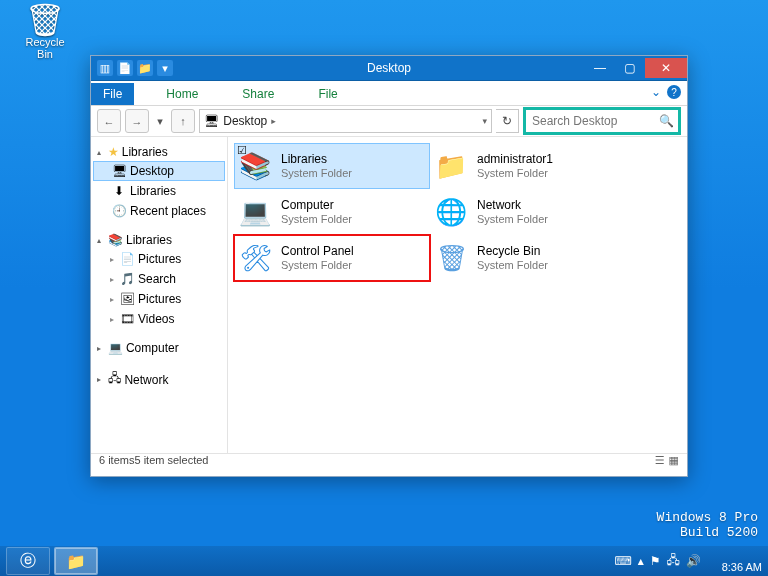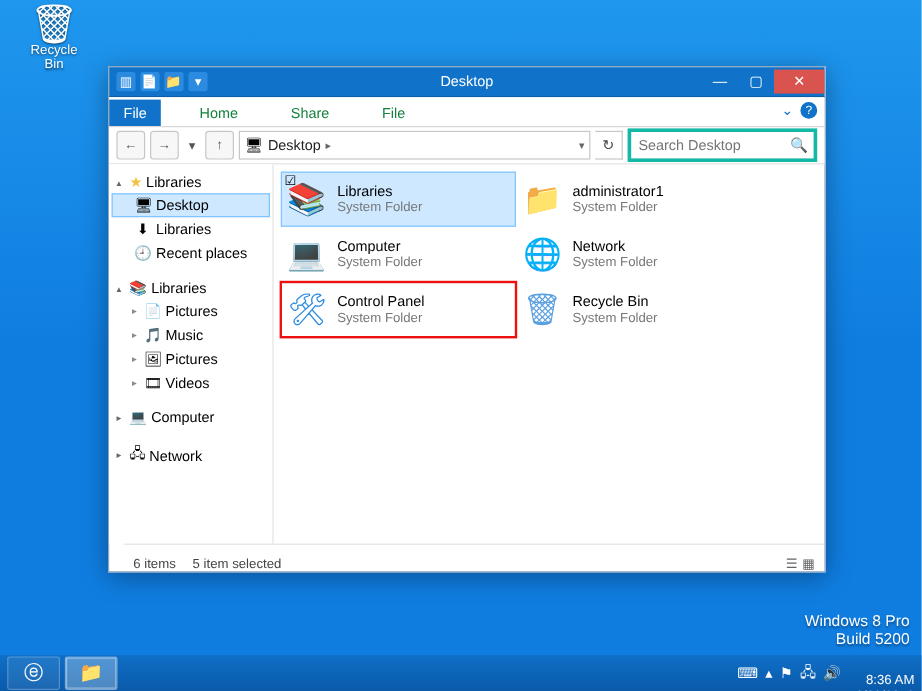--- a/index.html
+++ b/index.html
@@ -94,25 +94,25 @@
   .item .bigicon{width:34px;height:34px;display:flex;align-items:center;
     justify-content:center;font-size:26px;}
   .item .lbl{display:flex;flex-direction:column;line-height:14px;}
   .item .lbl .name{color:#000;}
   .item .lbl .type{color:#777;font-size:11px;}
   .ic-libraries{color:#ffb64a;} .ic-user{color:#ffb64a;}
   .ic-computer{color:#4a79c9;} .ic-network{color:#2d9c3a;}
   .ic-cp{color:#2a8be0;} .ic-rb{color:#5aa0e0;}
   
   .status{height:22px;border-top:1px solid #e3e3e3;display:flex;
-    align-items:flex-end;padding:0 8px;gap:14px;color:#444;font-size:11px;margin-left:12px;}
+    align-items:flex-start;padding:0 8px;color:#444;font-size:11px;}
   .status .views{margin-left:auto;display:flex;gap:4px;color:#666;}
   
   .watermark{position:absolute;right:10px;bottom:36px;color:#fff;
-    text-align:right;font-size:13px;text-shadow:0 1px 2px rgba(0,0,0,.4);}
+    text-align:right;font-size:13px;text-shadow:0 1px 2px rgba(0,0,0,.4);font-family:Liberation Mono, monospace;}
   .clock{position:absolute;right:6px;bottom:4px;color:#fff;
     text-align:right;font-size:11px;line-height:13px;margin-top:25px;}
   
   .taskbar{position:absolute;left:0;right:0;bottom:0;height:30px;
     background:linear-gradient(#0f6fc7,#0a5aa9);display:flex;
     align-items:center;padding:0 6px;gap:4px;}
   .taskbtn{width:42px;height:26px;border:1px solid rgba(255,255,255,.25);
     display:flex;align-items:center;justify-content:center;font-size:16px;
     background:rgba(255,255,255,.08);color:#fff;border-radius:2px;}
   .taskbtn.active{background:rgba(255,255,255,.28);
@@ -207,21 +207,21 @@
         </div>
         <div class="tree-sub" id="tree-lib">
             <div class="tree-item">
               <span class="tw" style="font-size:8px;color:#888;margin-left:-12px;margin-right:2px;">▸</span>
               <span class="ic">📄</span>
               <span>Pictures</span>
             </div>
             <div class="tree-item">
               <span class="tw" style="font-size:8px;color:#888;margin-left:-12px;margin-right:2px;">▸</span>
               <span class="ic">🎵</span>
-              <span>Music</span>
+              <span>Search</span>
             </div>
             <div class="tree-item">
               <span class="tw" style="font-size:8px;color:#888;margin-left:-12px;margin-right:2px;">▸</span>
               <span class="ic">🖼</span>
               <span>Pictures</span>
             </div>
             <div class="tree-item">
               <span class="tw" style="font-size:8px;color:#888;margin-left:-12px;margin-right:2px;">▸</span>
               <span class="ic">🎞</span>
               <span>Videos</span>

